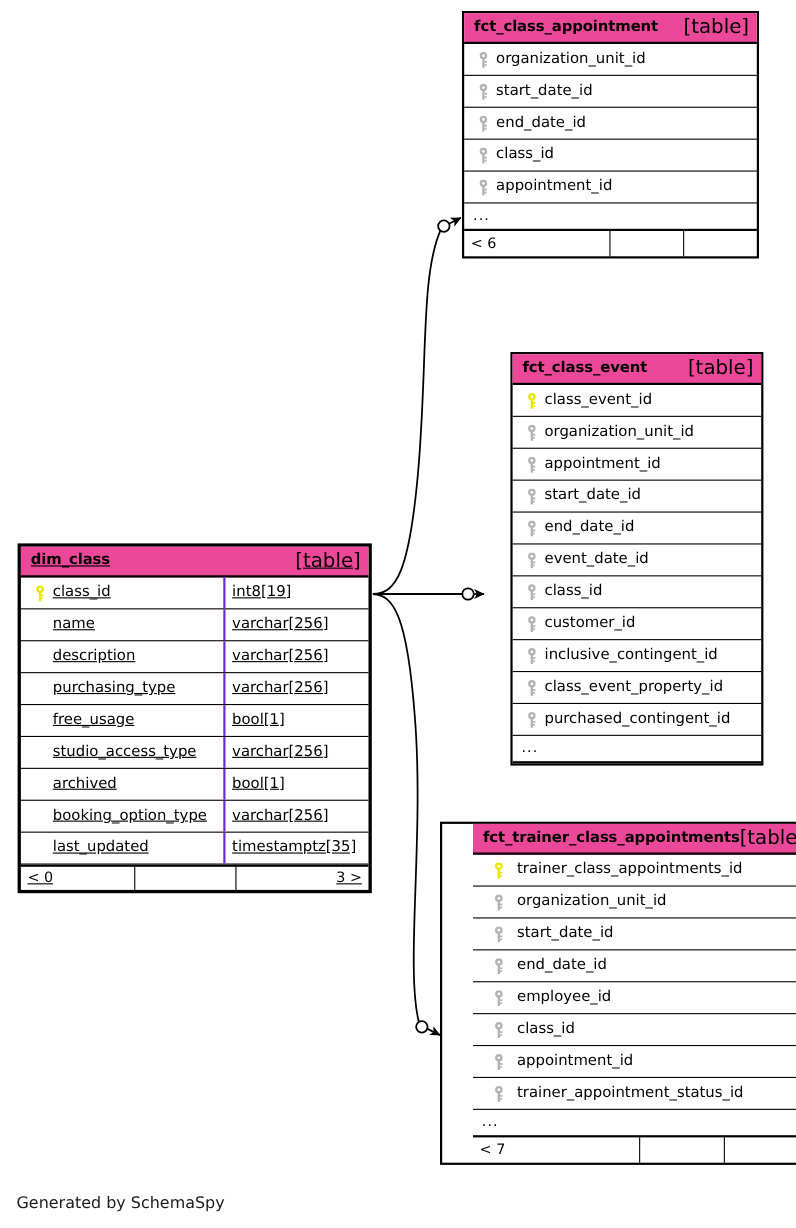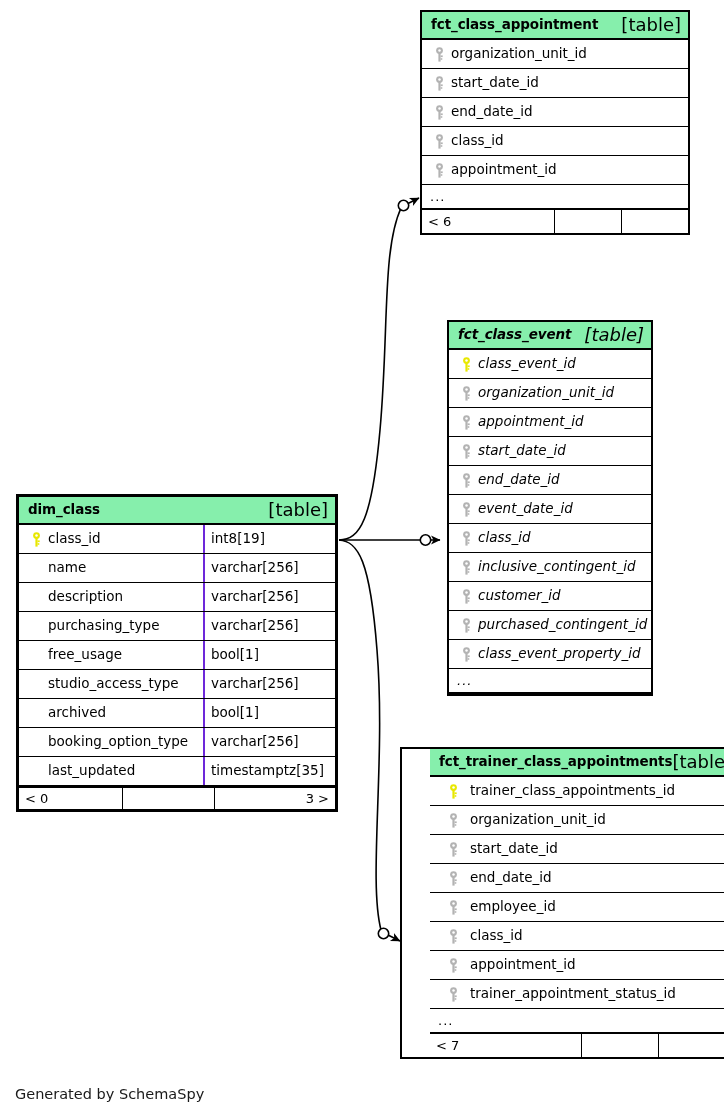--- a/index.html
+++ b/index.html
@@ -38,30 +38,31 @@
   .er-table {
     position: absolute;
     box-sizing: border-box;
     background: #ffffff;
     border: 2px solid #000000;
     font-size: 13.5px;
     line-height: 1;
   }
   .er-table.thick {
     border-width: 3px;
+    text-decoration: underline;
   }
 
   .tbl-header {
     display: flex;
     align-items: center;
     justify-content: space-between;
     box-sizing: border-box;
     height: 28px;
     padding: 0 7px 0 9px;
-    background: #86efac;
+    background: #ec4899;
     border-bottom: 2px solid #000000;
   }
   .tbl-name {
     font-weight: bold;
     font-size: 13.5px;
     letter-spacing: -0.1px;
     white-space: nowrap;
   }
   .tbl-kind {
     font-weight: normal;
@@ -279,21 +280,21 @@
 
     </div>
     <div class="tbl-ellipsis">...</div>
     <div class="tbl-footer">
       <span class="foot-cell foot-left" style="width:133px;">&lt; 6</span>
       <span class="foot-cell foot-mid"></span>
       <span class="foot-cell foot-right" style="width:66px;"></span>
     </div>
   </div>
 
-  <div class="er-table" id="tbl-1" style="left:447px; top:320px; width:206px;font-style:italic;">
+  <div class="er-table" id="tbl-1" style="left:464px; top:320px; width:230px;">
     <div class="tbl-header">
       <span class="tbl-name">fct_class_event</span>
       <span class="tbl-kind">[table]</span>
     </div>
     <div class="tbl-rows">
 
       <div class="tbl-row">
         <span class="cell-name">
           <span class="key-slot">
             <svg width="9" height="15" viewBox="0 0 9 15">
@@ -402,66 +403,66 @@
         <span class="cell-name">
           <span class="key-slot">
             <svg width="9" height="15" viewBox="0 0 9 15">
                 <circle cx="4.5" cy="3.6" r="3.4" fill="#b3b3b3"></circle>
                 <circle cx="4.5" cy="3.6" r="1.25" fill="#ffffff"></circle>
                 <rect x="3.4" y="5.6" width="2.2" height="9" fill="#b3b3b3"></rect>
                 <rect x="5.6" y="8.4" width="2.1" height="1.7" fill="#b3b3b3"></rect>
                 <rect x="5.6" y="11.2" width="1.7" height="1.6" fill="#b3b3b3"></rect>
               </svg>
           </span>
+          <span class="col-label">customer_id</span>
+        </span>
+      </div>
+
+      <div class="tbl-row">
+        <span class="cell-name">
+          <span class="key-slot">
+            <svg width="9" height="15" viewBox="0 0 9 15">
+                <circle cx="4.5" cy="3.6" r="3.4" fill="#b3b3b3"></circle>
+                <circle cx="4.5" cy="3.6" r="1.25" fill="#ffffff"></circle>
+                <rect x="3.4" y="5.6" width="2.2" height="9" fill="#b3b3b3"></rect>
+                <rect x="5.6" y="8.4" width="2.1" height="1.7" fill="#b3b3b3"></rect>
+                <rect x="5.6" y="11.2" width="1.7" height="1.6" fill="#b3b3b3"></rect>
+              </svg>
+          </span>
           <span class="col-label">inclusive_contingent_id</span>
         </span>
       </div>
 
-      <div class="tbl-row">
-        <span class="cell-name">
-          <span class="key-slot">
-            <svg width="9" height="15" viewBox="0 0 9 15">
-                <circle cx="4.5" cy="3.6" r="3.4" fill="#b3b3b3"></circle>
-                <circle cx="4.5" cy="3.6" r="1.25" fill="#ffffff"></circle>
-                <rect x="3.4" y="5.6" width="2.2" height="9" fill="#b3b3b3"></rect>
-                <rect x="5.6" y="8.4" width="2.1" height="1.7" fill="#b3b3b3"></rect>
-                <rect x="5.6" y="11.2" width="1.7" height="1.6" fill="#b3b3b3"></rect>
-              </svg>
-          </span>
-          <span class="col-label">customer_id</span>
+      <div class="tbl-row last-col-row">
+        <span class="cell-name">
+          <span class="key-slot">
+            <svg width="9" height="15" viewBox="0 0 9 15">
+                <circle cx="4.5" cy="3.6" r="3.4" fill="#b3b3b3"></circle>
+                <circle cx="4.5" cy="3.6" r="1.25" fill="#ffffff"></circle>
+                <rect x="3.4" y="5.6" width="2.2" height="9" fill="#b3b3b3"></rect>
+                <rect x="5.6" y="8.4" width="2.1" height="1.7" fill="#b3b3b3"></rect>
+                <rect x="5.6" y="11.2" width="1.7" height="1.6" fill="#b3b3b3"></rect>
+              </svg>
+          </span>
+          <span class="col-label">class_event_property_id</span>
         </span>
       </div>
 
       <div class="tbl-row">
         <span class="cell-name">
           <span class="key-slot">
             <svg width="9" height="15" viewBox="0 0 9 15">
                 <circle cx="4.5" cy="3.6" r="3.4" fill="#b3b3b3"></circle>
                 <circle cx="4.5" cy="3.6" r="1.25" fill="#ffffff"></circle>
                 <rect x="3.4" y="5.6" width="2.2" height="9" fill="#b3b3b3"></rect>
                 <rect x="5.6" y="8.4" width="2.1" height="1.7" fill="#b3b3b3"></rect>
                 <rect x="5.6" y="11.2" width="1.7" height="1.6" fill="#b3b3b3"></rect>
               </svg>
           </span>
           <span class="col-label">purchased_contingent_id</span>
-        </span>
-      </div>
-
-      <div class="tbl-row last-col-row">
-        <span class="cell-name">
-          <span class="key-slot">
-            <svg width="9" height="15" viewBox="0 0 9 15">
-                <circle cx="4.5" cy="3.6" r="3.4" fill="#b3b3b3"></circle>
-                <circle cx="4.5" cy="3.6" r="1.25" fill="#ffffff"></circle>
-                <rect x="3.4" y="5.6" width="2.2" height="9" fill="#b3b3b3"></rect>
-                <rect x="5.6" y="8.4" width="2.1" height="1.7" fill="#b3b3b3"></rect>
-                <rect x="5.6" y="11.2" width="1.7" height="1.6" fill="#b3b3b3"></rect>
-              </svg>
-          </span>
-          <span class="col-label">class_event_property_id</span>
         </span>
       </div>
 
     </div>
     <div class="tbl-ellipsis">...</div>
   </div>
 
   <div class="er-table thick" id="tbl-2" style="left:16px; top:494px; width:322px;">
     <div class="tbl-header">
       <span class="tbl-name">dim_class</span>

